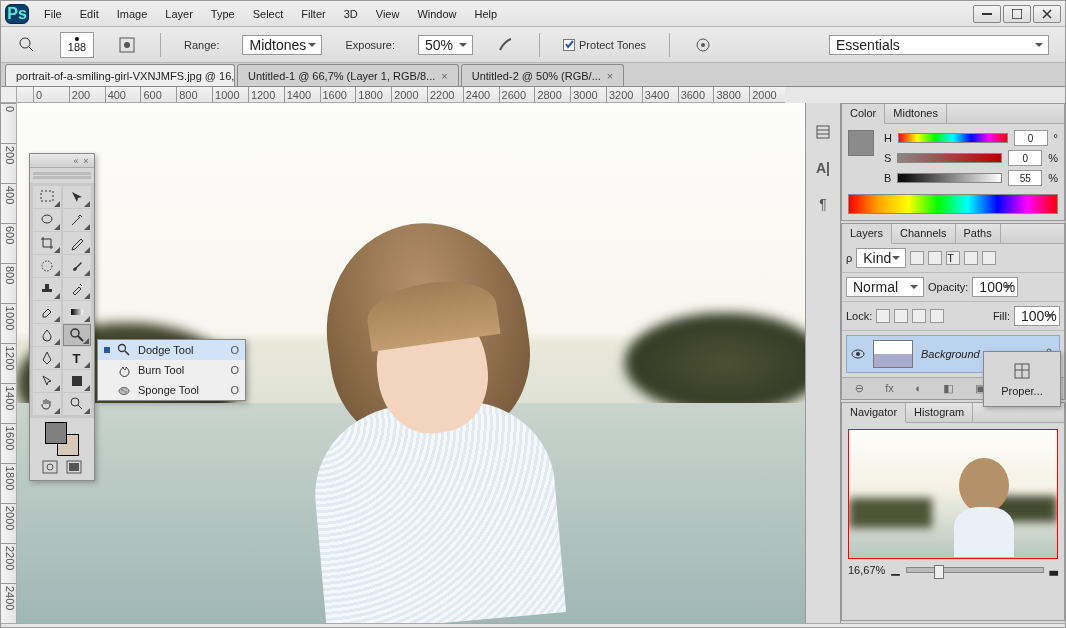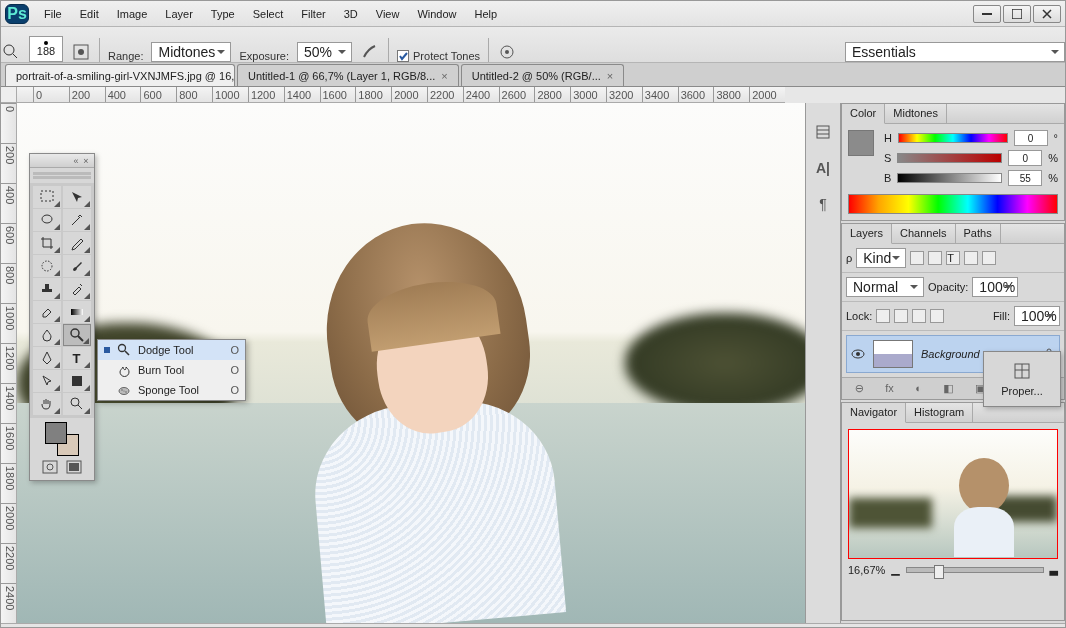--- a/index.html
+++ b/index.html
@@ -2,21 +2,21 @@
 <html><head>
 <meta charset="utf-8">
 <style>
 *{box-sizing:border-box;margin:0;padding:0;font-family:Tahoma,Arial,sans-serif;font-size:11px;color:#222;user-select:none}
 body{width:1066px;height:628px;background:#e7e7e7;overflow:hidden;position:relative;border:1px solid #999}
 .menubar{height:26px;background:linear-gradient(#f0f0f0,#e3e3e3);display:flex;align-items:center;padding:0 4px;border-bottom:1px solid #b5b5b5}
 .ps-badge{width:24px;height:20px;background:#0a3f6d;border:1px solid #062d4f;border-radius:6px;display:flex;align-items:center;justify-content:center;color:#5eead4;font-weight:bold;font-size:16px;margin-right:6px}
 .menuitem{padding:0 9px;line-height:24px}
 .win-ctrl{margin-left:auto;display:flex;gap:2px}
 .win-btn{width:28px;height:18px;background:linear-gradient(#f5f5f5,#dcdcdc);border:1px solid #888;border-radius:2px;display:flex;align-items:center;justify-content:center}
-.optbar{height:36px;background:linear-gradient(#ebebeb,#dedede);border-bottom:1px solid #b5b5b5;display:flex;align-items:flex-end;padding:0 0;gap:8px}
+.optbar{height:36px;background:linear-gradient(#ebebeb,#dedede);border-bottom:1px solid #b5b5b5;display:flex;align-items:center;padding:0 16px;gap:23px}
 .brush-chip{width:34px;height:26px;background:#fff;border:1px solid #999;display:flex;flex-direction:column;align-items:center;justify-content:center;font-size:9px}
 .brush-chip .dot{width:4px;height:4px;background:#000;border-radius:50%}
 .dd{height:20px;background:#fff;border:1px solid #999;padding:0 18px 0 6px;display:flex;align-items:center;position:relative;font-size:14px}
 .dd::after{content:"";position:absolute;right:5px;top:7px;border:4px solid transparent;border-top-color:#555}
 .chk{width:12px;height:12px;border:1px solid #777;background:#fff;display:inline-flex;align-items:center;justify-content:center;margin-right:4px}
 .chk.on svg{display:block}
 .lbl{font-size:11px;color:#333}
 .tabstrip{height:24px;background:#cfcfcf;display:flex;align-items:flex-end;border-bottom:1px solid #8a8a8a;padding-left:4px}
 .doctab{height:22px;padding:0 10px;border:1px solid #8a8a8a;border-bottom:none;margin-right:2px;display:flex;align-items:center;gap:6px;background:#d0d0d0;border-radius:3px 3px 0 0;font-size:11px;max-width:230px;white-space:nowrap;overflow:hidden}
 .doctab.active{background:#efefef}

